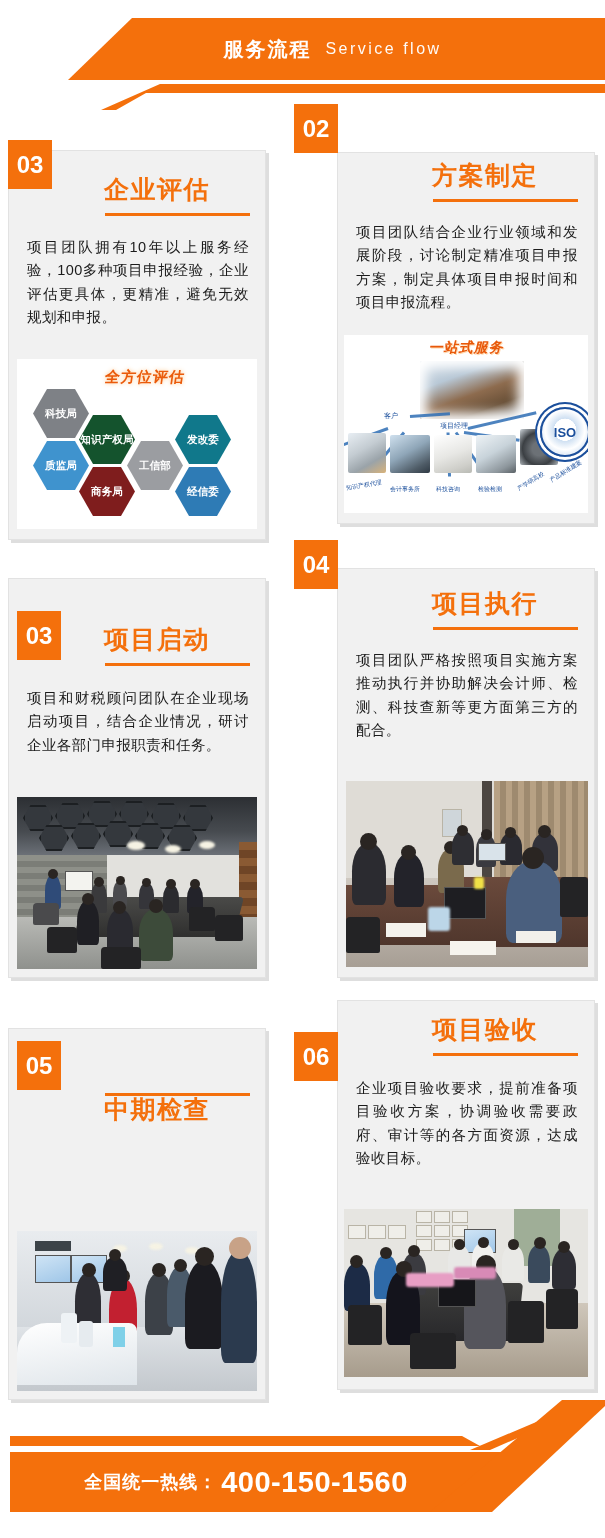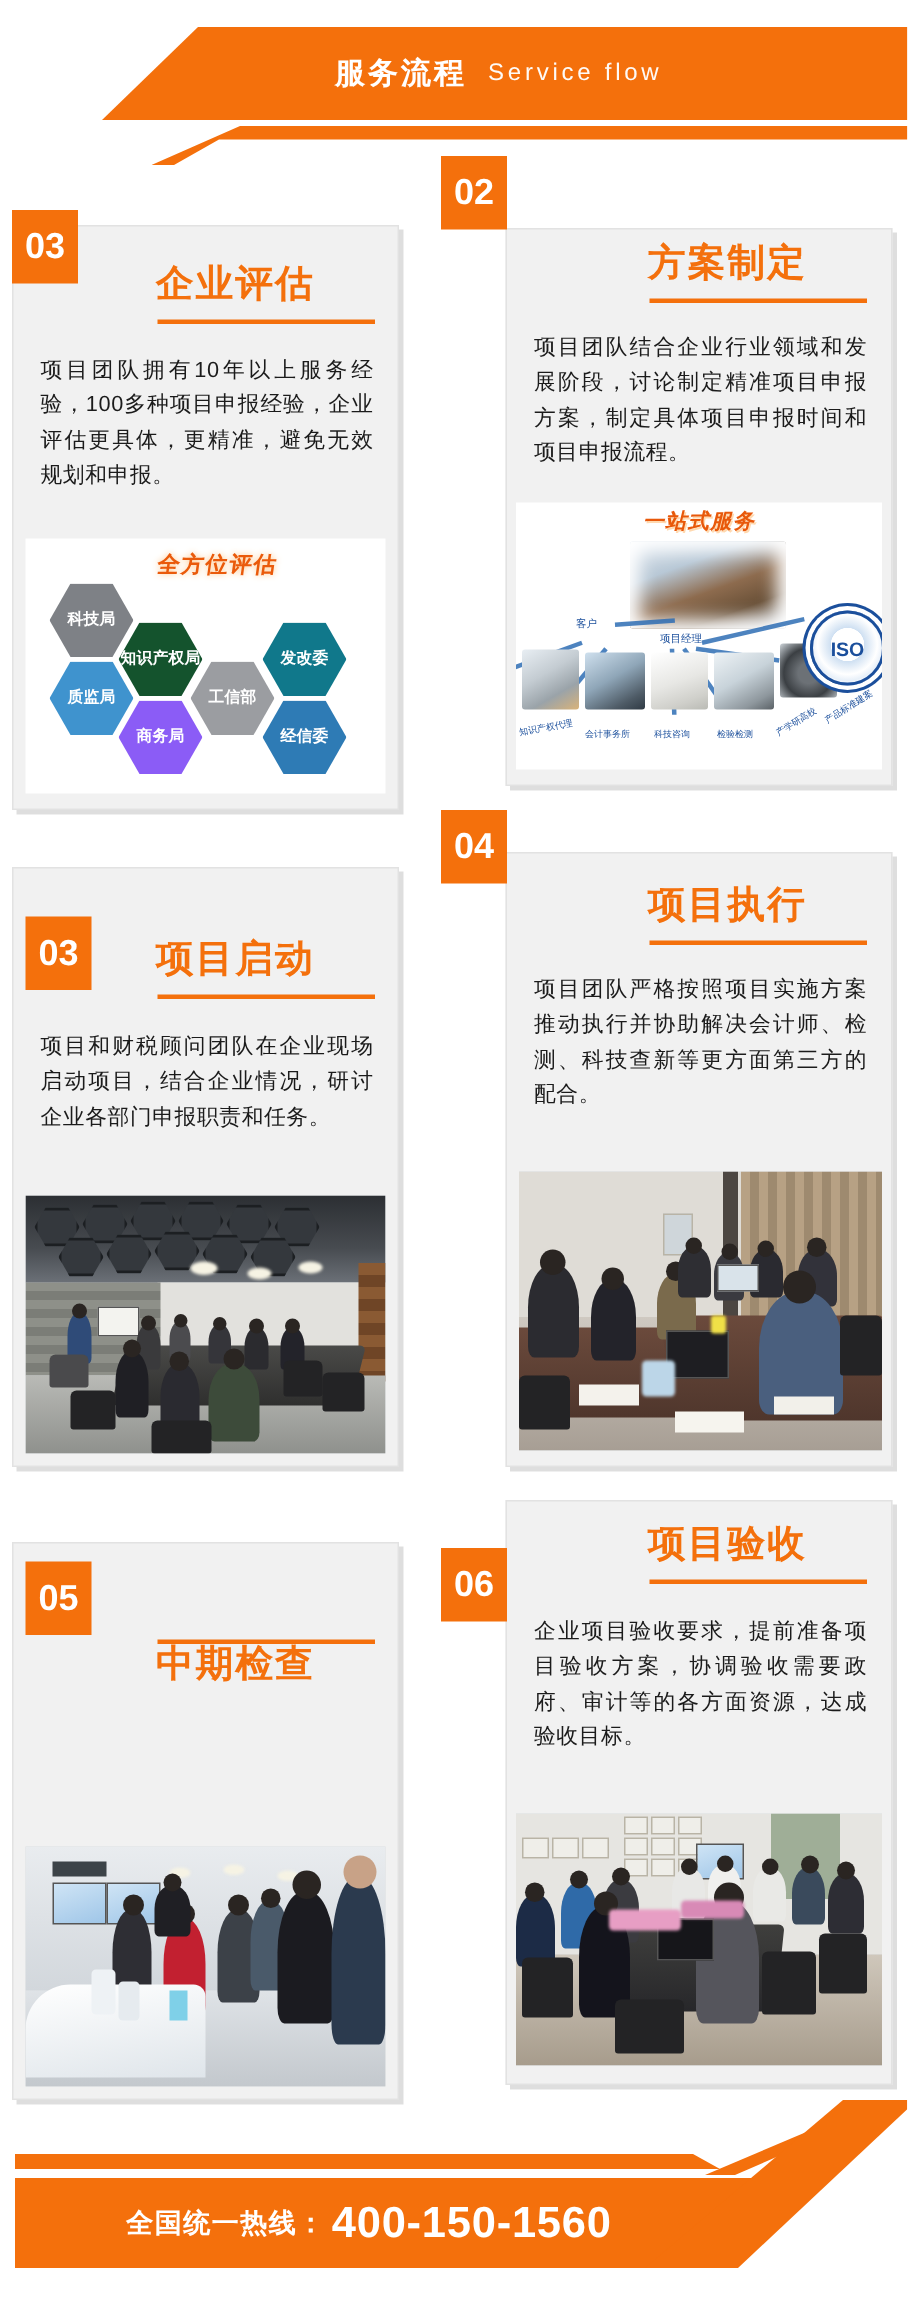--- a/index.html
+++ b/index.html
@@ -189,21 +189,21 @@
     <div class="title-rule" style="left:96px;top:62px;width:145px;"></div>
     <div class="card-body" style="left:18px;top:85px;width:222px;">项目团队拥有10年以上服务经验，100多种项目申报经验，企业评估更具体，更精准，避免无效规划和申报。</div>
 
     <div class="hexwrap" style="left:8px;top:208px;width:240px;height:170px;">
       <div class="hexchart-title" style="left:88px;top:10px;">全方位评估</div>
       <div class="hex" style="left:16px;top:30px;background:#7E8186;">科技局</div>
       <div class="hex" style="left:62px;top:56px;background:#14532d;">知识产权局</div>
       <div class="hex" style="left:158px;top:56px;background:#10788B;">发改委</div>
       <div class="hex" style="left:16px;top:82px;background:#3F93CE;">质监局</div>
       <div class="hex" style="left:110px;top:82px;background:#9B9DA1;">工信部</div>
-      <div class="hex" style="left:62px;top:108px;background:#8b5cf6;">商务局</div>
+      <div class="hex" style="left:62px;top:108px;background:#7f1d1d;">商务局</div>
       <div class="hex" style="left:158px;top:108px;background:#2E7BB5;">经信委</div>
     </div>
   </div>
   <div class="badge" style="left:8px;top:140px;">03</div>
 
   <div class="card right" style="top:152px;height:372px;">
     <div class="card-title" style="left:94px;top:10px;">方案制定</div>
     <div class="title-rule" style="left:95px;top:46px;width:145px;"></div>
     <div class="card-body" style="left:18px;top:68px;width:222px;">项目团队结合企业行业领域和发展阶段，讨论制定精准项目申报方案，制定具体项目申报时间和项目申报流程。</div>
 

